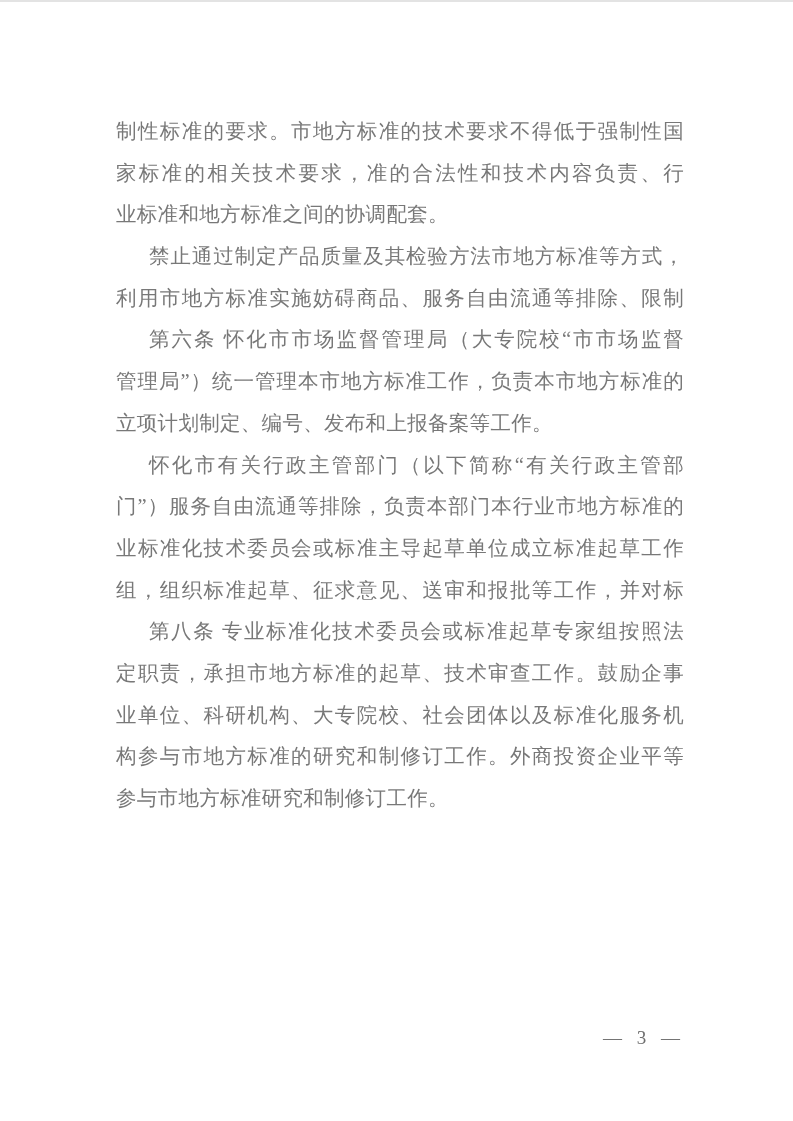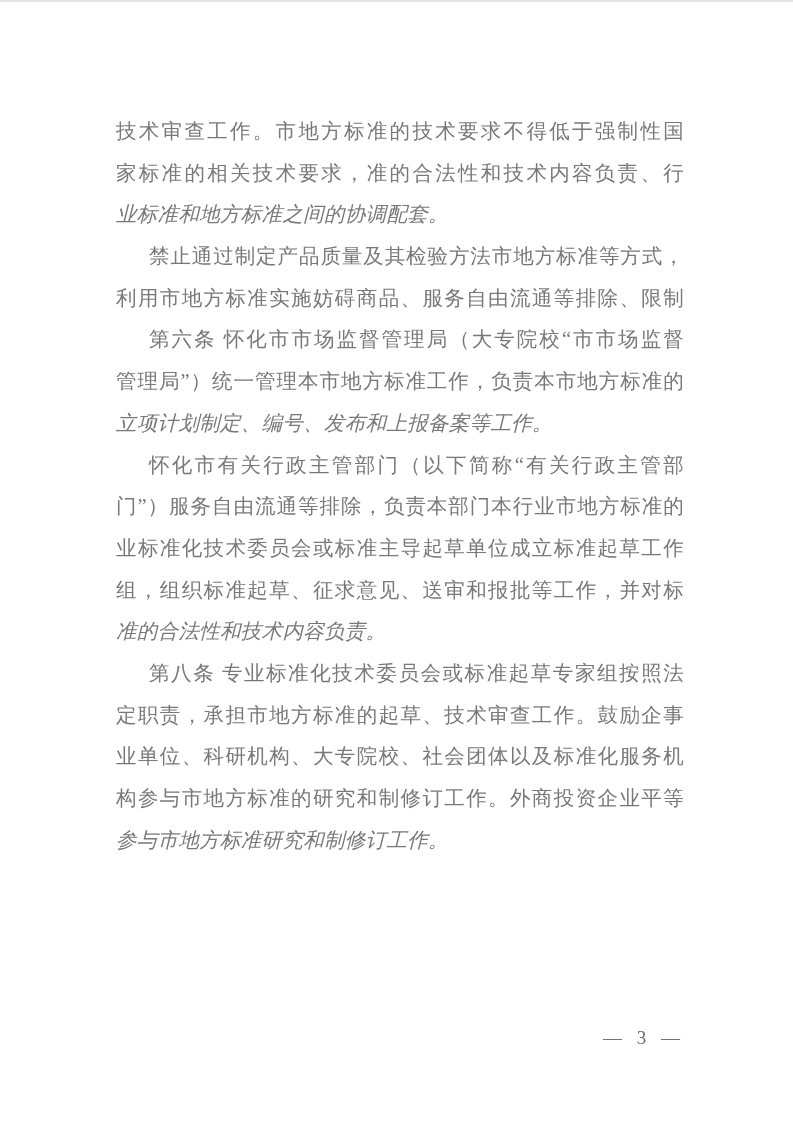--- a/index.html
+++ b/index.html
@@ -37,51 +37,49 @@
     text-justify: inter-character;
     white-space: nowrap;
     height: 41.7px;
   }
   .line.indent {
     padding-left: 33px;
   }
   .line.para-end {
     text-align: center;
     text-align-last: left;
-    font-style: italic;
   }
   .page-footer {
     position: absolute;
     top: 1026px;
     right: 108px;
     color: #6e6e6e;
     font-size: 19px;
     letter-spacing: 5px;
     line-height: 24px;
   }
 </style>
 </head>
 <body>
 
 <div class="scan-edge"></div>
 
 <div class="text-block">
-  <div class="line">技术审查工作。市地方标准的技术要求不得低于强制性国</div>
+  <div class="line">制性标准的要求。市地方标准的技术要求不得低于强制性国</div>
   <div class="line">家标准的相关技术要求，准的合法性和技术内容负责、行</div>
   <div class="line para-end">业标准和地方标准之间的协调配套。</div>
   <div class="line indent">禁止通过制定产品质量及其检验方法市地方标准等方式，</div>
   <div class="line">利用市地方标准实施妨碍商品、服务自由流通等排除、限制</div>
   <div class="line indent">第六条 怀化市市场监督管理局（大专院校“市市场监督</div>
   <div class="line">管理局”）统一管理本市地方标准工作，负责本市地方标准的</div>
   <div class="line para-end">立项计划制定、编号、发布和上报备案等工作。</div>
   <div class="line indent">怀化市有关行政主管部门（以下简称“有关行政主管部</div>
   <div class="line">门”）服务自由流通等排除，负责本部门本行业市地方标准的</div>
   <div class="line">业标准化技术委员会或标准主导起草单位成立标准起草工作</div>
   <div class="line">组，组织标准起草、征求意见、送审和报批等工作，并对标</div>
-  <div class="line para-end">准的合法性和技术内容负责。</div>
   <div class="line indent">第八条 专业标准化技术委员会或标准起草专家组按照法</div>
   <div class="line">定职责，承担市地方标准的起草、技术审查工作。鼓励企事</div>
   <div class="line">业单位、科研机构、大专院校、社会团体以及标准化服务机</div>
   <div class="line">构参与市地方标准的研究和制修订工作。外商投资企业平等</div>
   <div class="line para-end">参与市地方标准研究和制修订工作。</div>
 </div>
 
 <div class="page-footer">— 3 —</div>
 
 </body></html>

